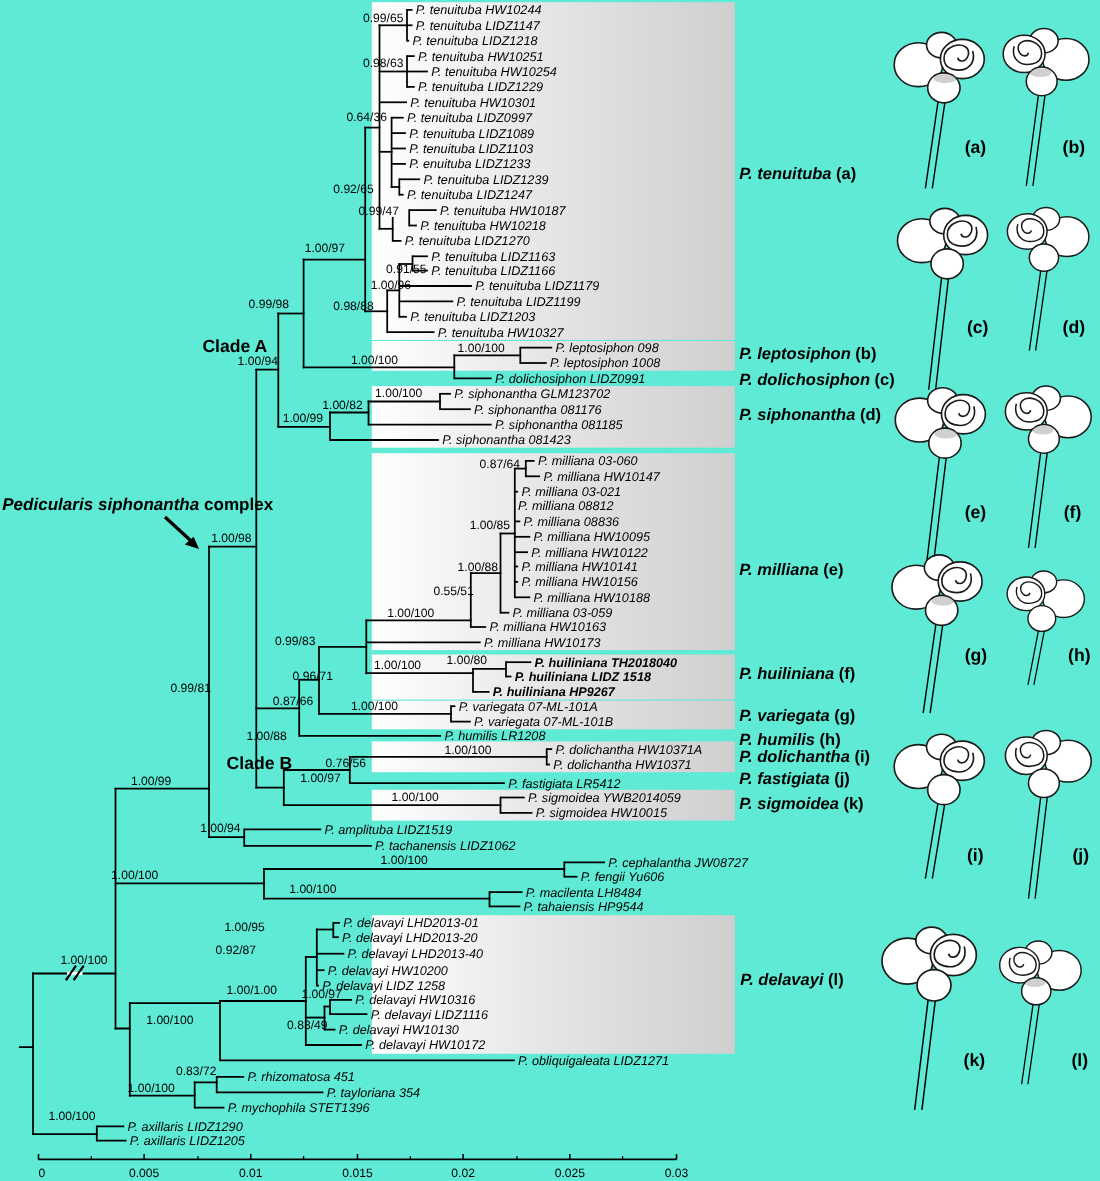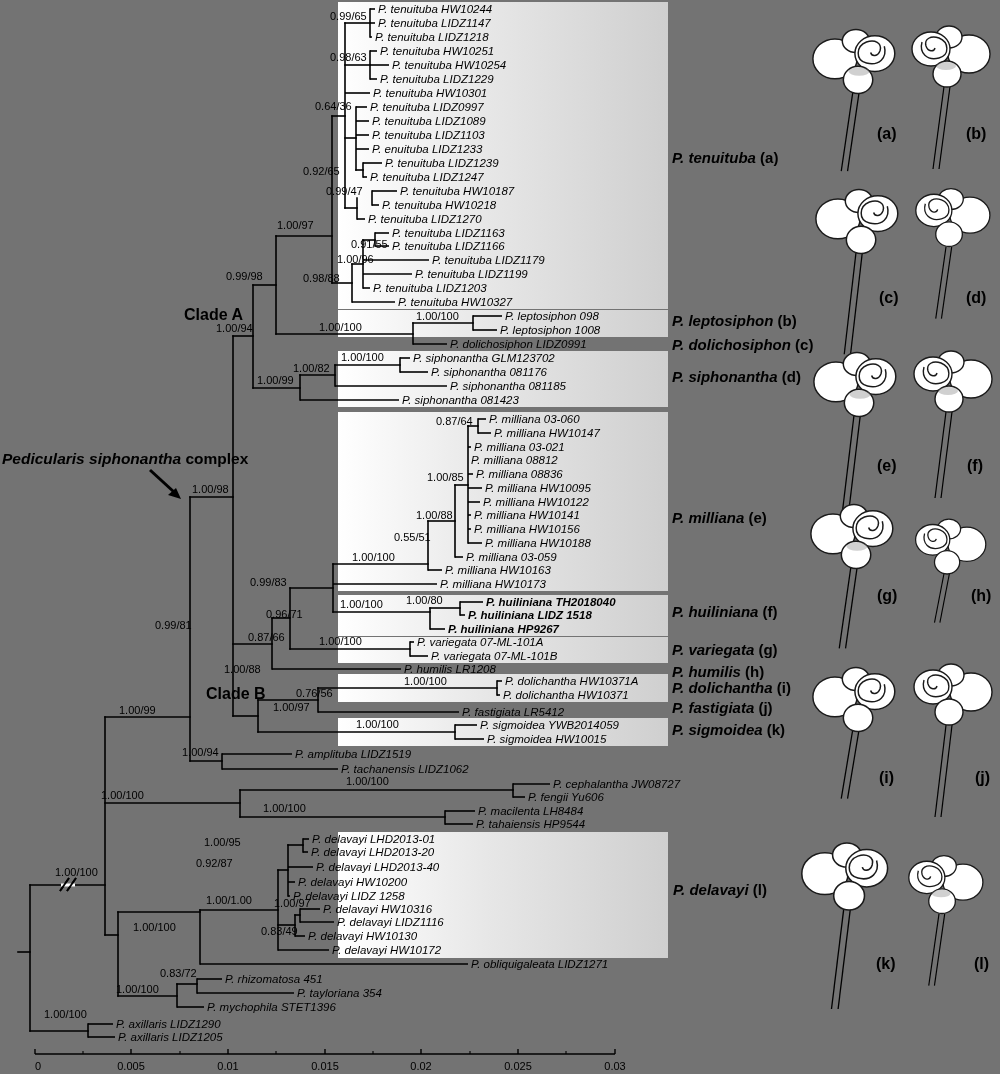--- a/index.html
+++ b/index.html
@@ -1,16 +1,16 @@
 <!DOCTYPE html>
 <html><head>
 <meta charset="utf-8">
 <style>
   html,body{margin:0;padding:0;background:#ffffff;}
-  #figure-wrap{position:relative;width:1000px;height:1074px;background:#737373;overflow:hidden;
+  #figure-wrap{position:relative;width:1000px;height:1074px;background:#5eead4;overflow:hidden;
     font-family:"Liberation Sans",sans-serif;}
   svg text{user-select:none;}
 </style>
 </head>
 <body>
 
 <div id="figure-wrap">
   <svg id="fig-svg" width="1000" height="1074" viewBox="0 0 1000 1074" xmlns="http://www.w3.org/2000/svg">
       <defs>
         <linearGradient id="bandGrad" x1="0" y1="0" x2="1" y2="0">

